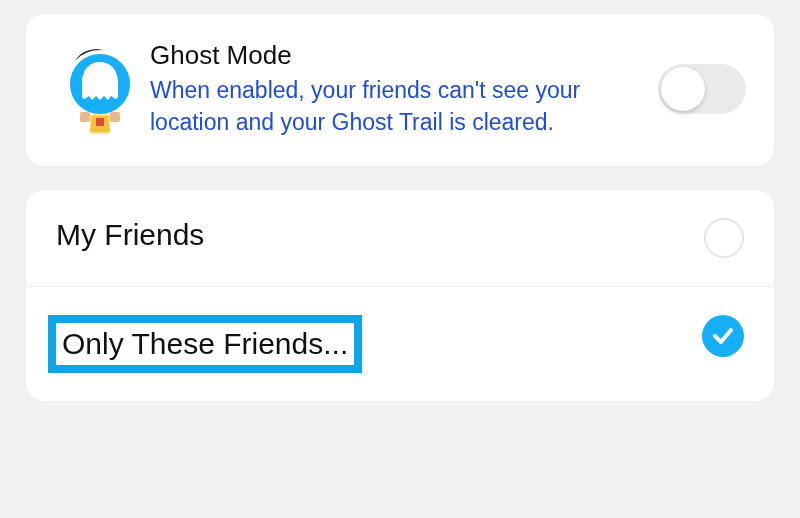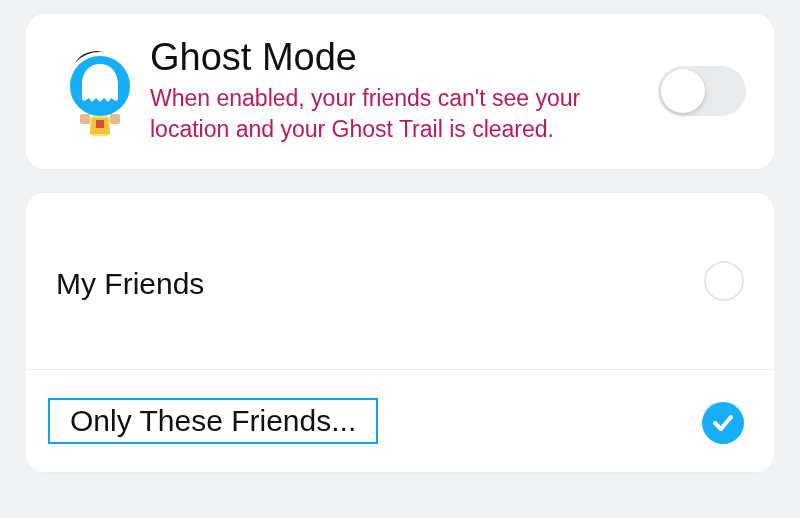--- a/index.html
+++ b/index.html
@@ -13,56 +13,55 @@
   .card {
     background: #ffffff;
     border-radius: 18px;
     box-shadow: 0 0 0 1px rgba(0,0,0,0.02);
     overflow: hidden;
   }
   .ghost-card { padding: 22px 28px 24px 24px; margin-bottom: 24px; }
   .ghost-row { display:flex; align-items:center; }
   .ghost-avatar-wrap { flex:0 0 100px; display:flex; align-items:center; justify-content:center; }
   .ghost-text { flex:1 1 auto; padding-right: 18px; }
-  .ghost-title { font-size: 38px; font-weight: 400; color:#111; margin-bottom: 4px; }
-  .ghost-desc { font-size: 23px; line-height: 1.35; color:#be185d; }
+  .ghost-title { font-size: 26px; font-weight: 400; color:#111; margin-bottom: 4px; }
+  .ghost-desc { font-size: 23px; line-height: 1.35; color:#1d4ed8; }
   .toggle {
     flex:0 0 auto;
     width: 88px; height: 50px;
     background:#e9eaec;
     border-radius: 30px;
     position: relative;
   }
   .toggle .knob {
     position:absolute; top:3px; left:3px;
     width:44px; height:44px; border-radius:50%;
     background:#fff;
     box-shadow: 0 2px 5px rgba(0,0,0,0.18), 0 0 1px rgba(0,0,0,0.05);
   }
   .list-card { }
   .row {
-    display:flex; align-items:flex-end; justify-content:space-between;
+    display:flex; align-items:flex-start; justify-content:space-between;
     padding: 28px 30px;
     border-top: 1px solid #ececee;
-    margin-top: 40px;
   }
   .row:first-child { border-top: none; }
   .row-label { font-size: 30px; font-weight: 400; color:#111; }
   .radio-unchecked {
     width: 40px; height: 40px; border-radius: 50%;
     border: 2px solid #e4e5e7; background:#fff;
   }
   .radio-checked {
     width: 42px; height: 42px; border-radius:50%;
     background:#16aef6;
     display:flex; align-items:center; justify-content:center;
   }
   .highlight-box {
-    border: 2px solid #0ea5e9;
-    padding: 4px 20px;
+    border: 8px solid #0ea5e9;
+    padding: 4px 6px;
     margin-left: -8px;
     display:inline-block;
   }
 </style>
 </head>
 <body>
 
 <div class="card ghost-card">
   <div class="ghost-row">
     <div class="ghost-avatar-wrap">

